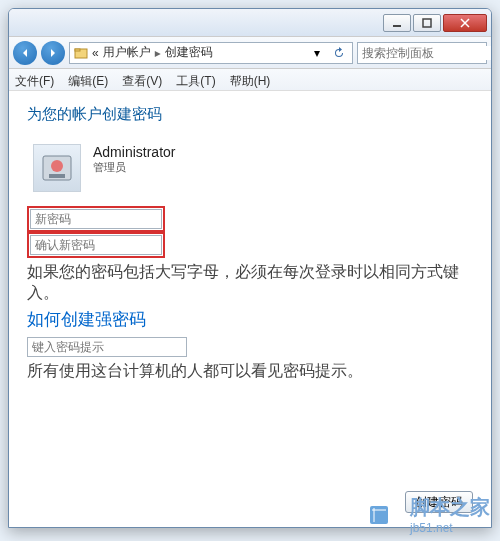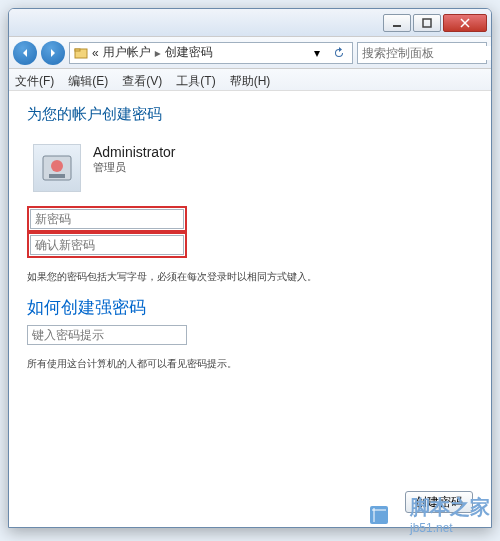--- a/index.html
+++ b/index.html
@@ -20,24 +20,24 @@
 .searchbar input{flex:1;border:none;outline:none;padding:0 4px;color:#888}
 .menubar{height:22px;background:linear-gradient(#f7fafd,#eef2f8);border-bottom:1px solid #ddd;display:flex;align-items:flex-end;padding:0 6px;gap:14px}
 .menubar span{color:#333;cursor:pointer}
 .content{padding:14px 18px}
 .ptitle{color:#0a5a9c;font-size:15px;margin-bottom:20px}
 .userrow{display:flex;align-items:flex-start;gap:12px;margin-bottom:14px;padding-left:6px}
 .avatar{width:48px;height:48px;border:1px solid #c8d2dc;background:linear-gradient(#e8f0f8,#d0dce8);display:flex;align-items:center;justify-content:center}
 .avatar svg{width:36px;height:36px}
 .uname{font-size:14px;color:#222}
 .urole{font-size:11px;color:#555}
-.hlbox{border:2px solid #d63030;padding:1px;width:160px;margin-bottom:2px}
+.hlbox{border:2px solid #d63030;padding:1px;width:138px;margin-bottom:2px}
 .pwfield{width:100%;height:20px;border:1px solid #a8b4c0;padding:0 4px;color:#888;background:#fff;outline:none}
 .hlbox+.hlbox{margin-top:-2px}
-.note{color:#444;font-size:10px;margin:12px 0}
+.note{color:#444;font-size:16px;margin:4px 0}
 .link{color:#0066cc;font-size:17px;cursor:pointer}
 .hintfield{width:160px;height:20px;border:1px solid #a8b4c0;padding:0 4px;color:#888;margin-top:6px;outline:none}
 .btnrow{position:absolute;bottom:14px;right:18px;display:flex;gap:6px}
 .btn{min-width:68px;height:22px;border:1px solid #8a9aac;background:linear-gradient(#fefefe,#e4eaf0);border-radius:3px;cursor:pointer;font-size:12px}
 .watermark{position:absolute;right:10px;bottom:6px;color:#7aa8d8;font-size:13px;display:flex;align-items:center;gap:20px}
 .watermark .big{font-size:20px;font-weight:bold}
 </style>
 </head>
 <body>
 

